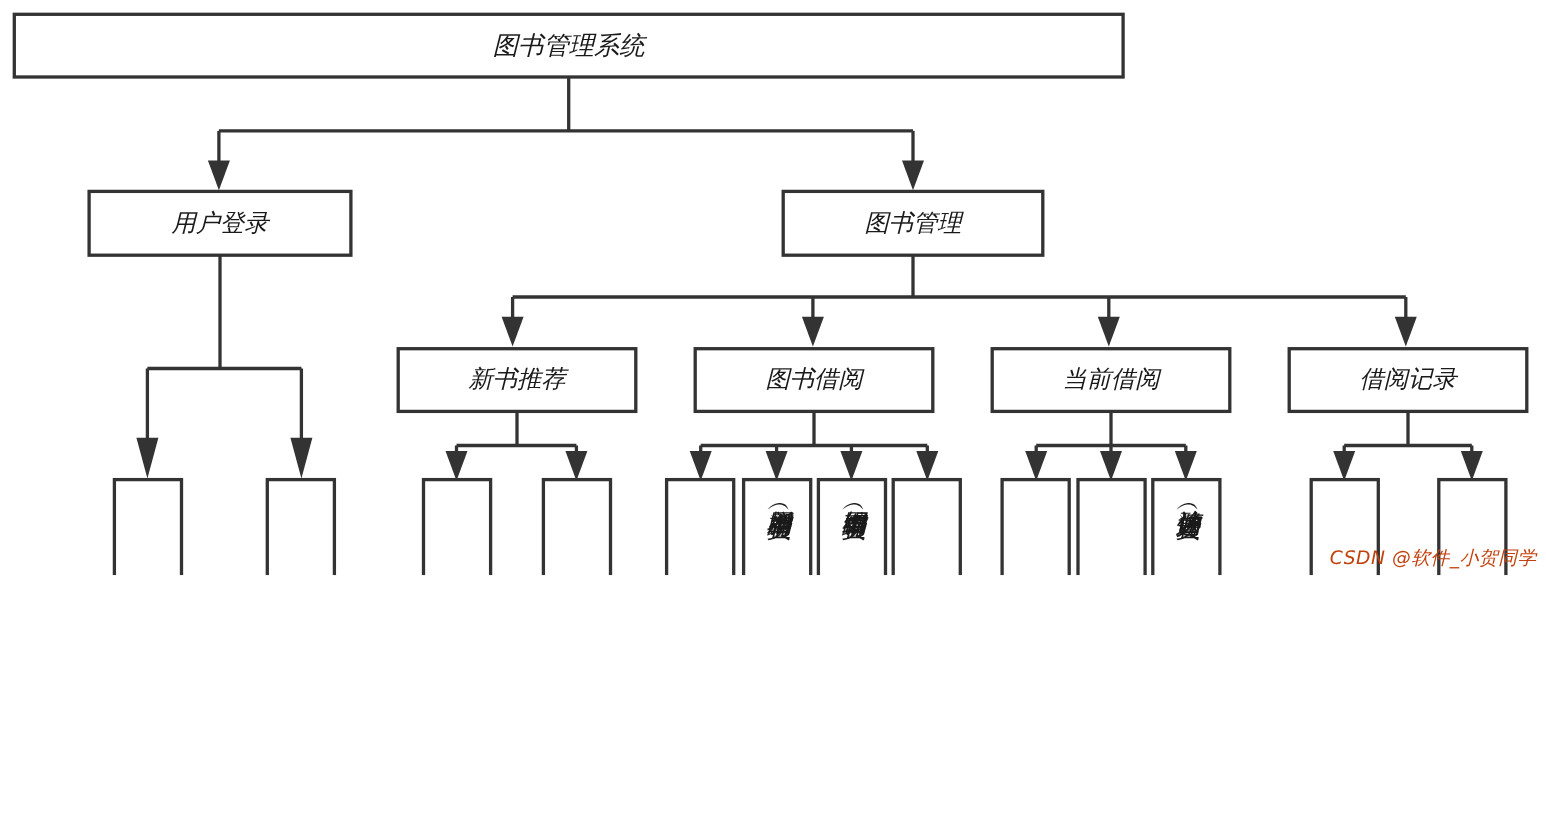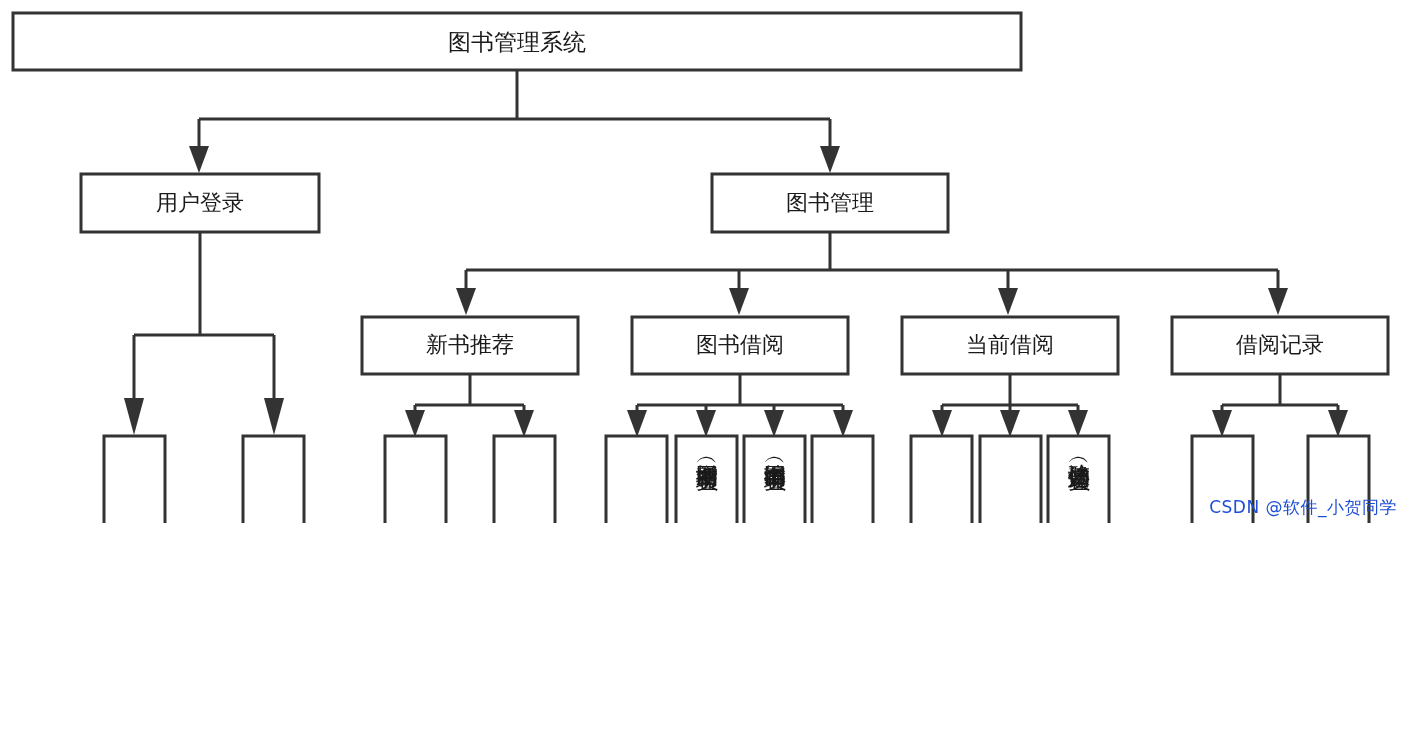--- a/index.html
+++ b/index.html
@@ -10,20 +10,21 @@
   }
   body {
     font-family: "DejaVu Sans", "Liberation Sans", sans-serif;
   }
   #diagram-root {
     position: relative;
     width: 1405px;
     height: 523px;
     background: #ffffff;
     overflow: hidden;
+    font-style: italic;
   }
   svg.diagram-svg {
     position: absolute;
     left: 0;
     top: 0;
     width: 1405px;
     height: 747px;
     display: block;
   }
   .node-box {
@@ -71,21 +72,21 @@
     align-items: center;
     justify-content: center;
     pointer-events: none;
   }
   .watermark {
     position: absolute;
     right: 8px;
     bottom: 4px;
     font-family: "DejaVu Sans", "Liberation Sans", sans-serif;
     font-size: 17px;
-    color: #1d4ed8;
+    color: #c2410c;
     white-space: nowrap;
     letter-spacing: 0.5px;
   }
 </style>
 </head>
 <body>
 
 <div id="diagram-root">
 
   <svg class="diagram-svg" viewBox="0 0 1405 747">

